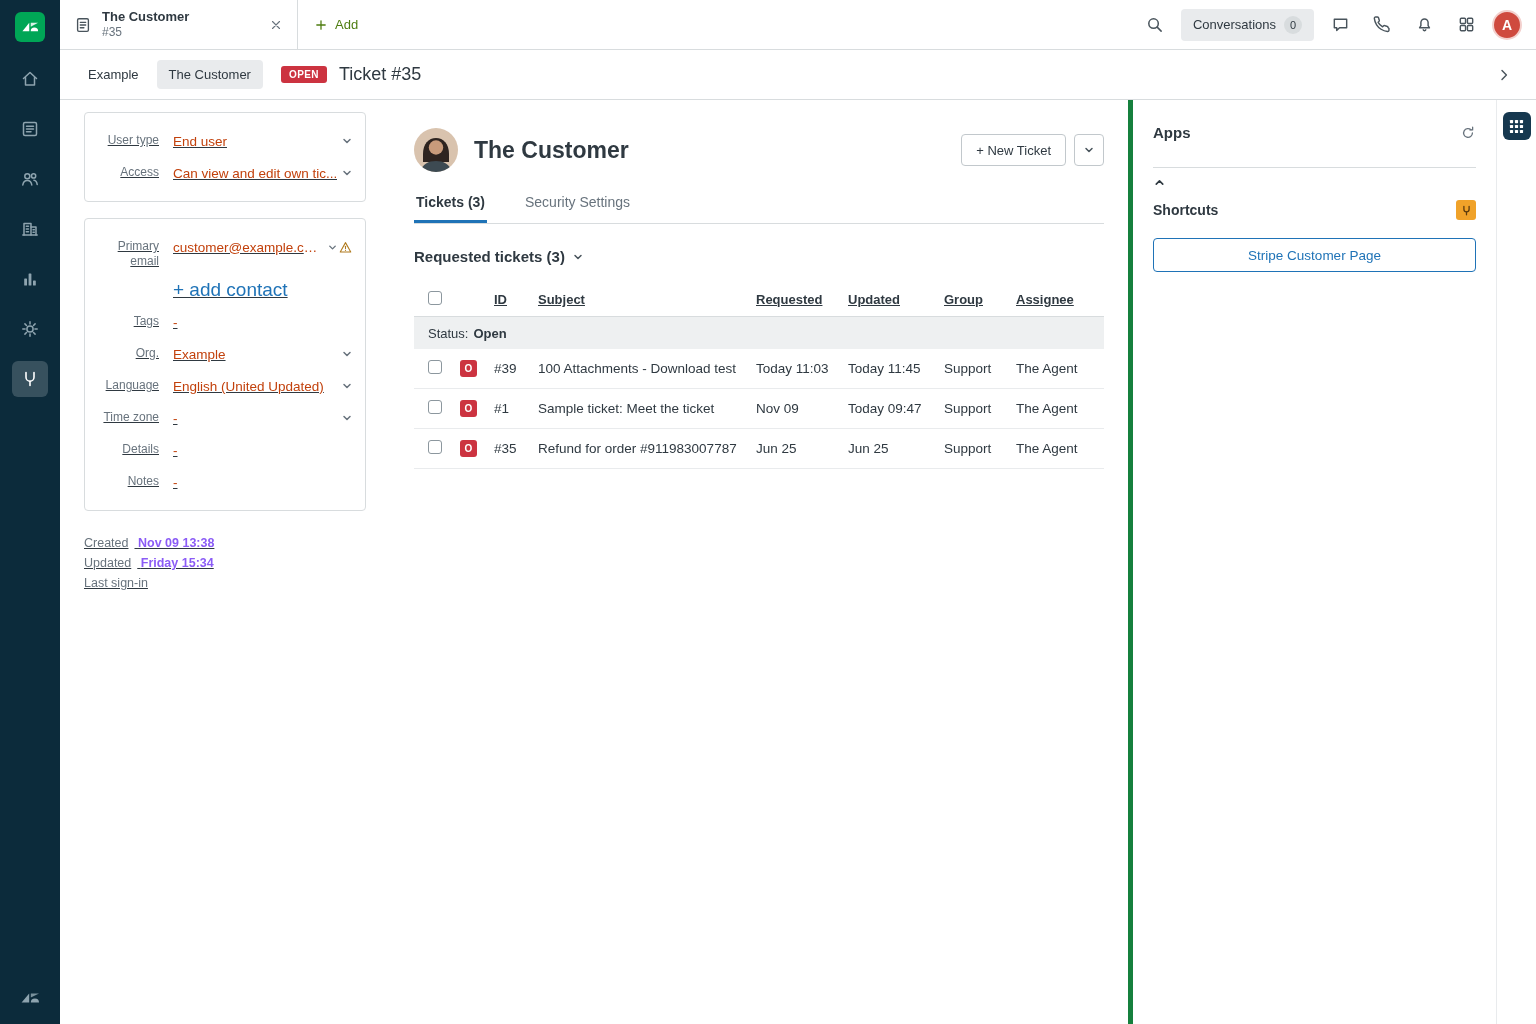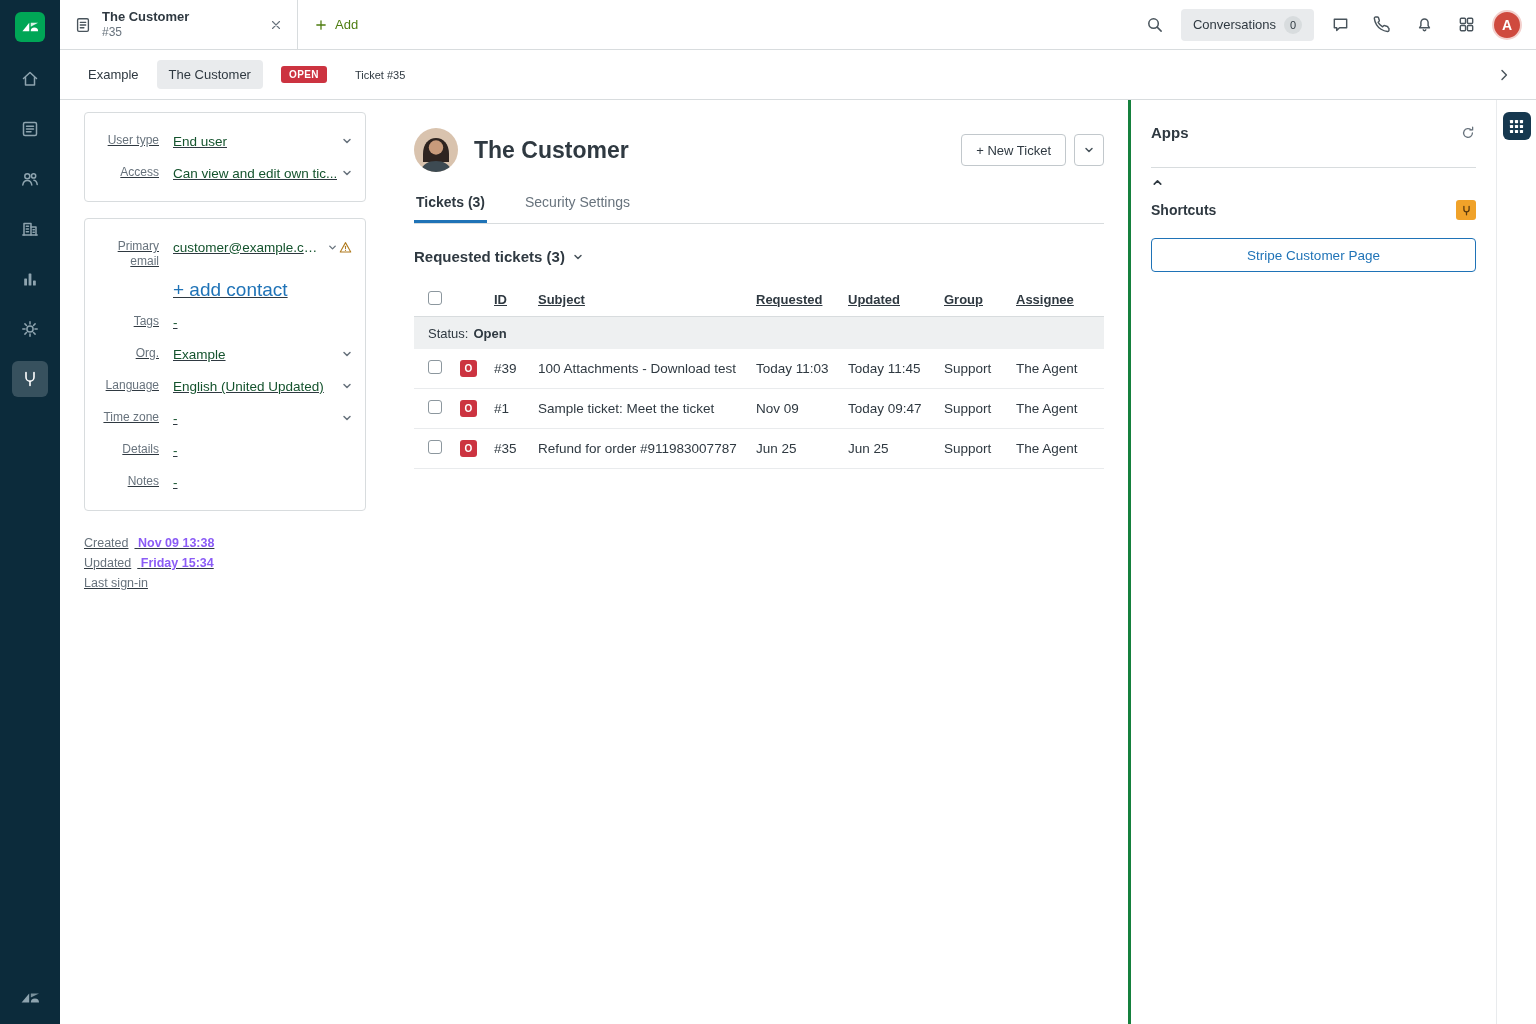--- a/index.html
+++ b/index.html
@@ -51,32 +51,32 @@
     position: absolute; left: 60px; top: 50px; right: 0; height: 50px;
     background: #fff; border-bottom: 1px solid #d8dcde;
     display: flex; align-items: center; padding: 0 16px; gap: 6px;
   }
   .crumb { padding: 7px 12px; font-size: 13px; color: #2f3941; border-radius: 4px; cursor: pointer; }
   .crumb.active { background: #e9ebed; }
   .open-badge {
     background: var(--color-open, #cc3340); color: #fff; font-size: 10px; font-weight: 700;
     letter-spacing: .4px; padding: 3px 8px; border-radius: 3px; margin-left: 12px;
   }
-  .ticket-ref { font-size: 11px; margin-left: 22px; }
+  .ticket-ref { font-size: 18px; margin-left: 6px; }
   .spacer { flex: 1; }
 
   
   .content { position: absolute; left: 60px; top: 100px; right: 0; bottom: 0; display: flex; }
 
   
   .left-panel { width: 330px; flex-shrink: 0; padding: 12px 24px 0; overflow: hidden; text-decoration: underline; }
   .card { border: 1px solid #d8dcde; border-radius: 4px; padding: 12px 12px; margin-bottom: 16px; }
   .frow { display: flex; align-items: flex-start; padding: 5px 0; }
   .flabel { width: 62px; text-align: right; color: #68737d; font-size: 12px; padding-top: 3px; margin-right: 14px; line-height: 15px; flex-shrink: 0; }
-  .fvalue { flex: 1; display: flex; align-items: center; font-size: 13.5px; color: #14532d; min-width: 0; min-height: 22px; }
+  .fvalue { flex: 1; display: flex; align-items: center; font-size: 13.5px; color: #c2410c; min-width: 0; min-height: 22px; }
   .fvalue .val { white-space: nowrap; overflow: hidden; text-overflow: ellipsis; }
   .fvalue .caret { margin-left: auto; color: #68737d; display: flex; flex-shrink: 0; }
   .fvalue .mini-caret { margin-left: 6px; color: #68737d; display: flex; flex-shrink: 0; }
   .warn { margin-left: auto; color: #b07b1e; display: flex; flex-shrink: 0; }
   .link { color: var(--color-accent, #1f73b7); font-size: 19px; cursor: pointer; }
   .indent { margin-left: 76px; }
   .meta { padding: 6px 0 0; font-size: 12.5px; line-height: 20px; }
   .meta .mlabel { color: #68737d; margin-right: 6px; }
   .meta .mval { color: #8b5cf6; font-weight: 700; }
 
@@ -100,21 +100,21 @@
   .trow { display: grid; grid-template-columns: 46px 34px 44px 1fr 92px 96px 72px 88px; align-items: center; }
   .thead { font-weight: 700; font-size: 13px; height: 34px; border-bottom: 1px solid #d8dcde; color: #2f3941; text-decoration: underline; }
   .tgroup { background: #eef0f1; height: 32px; display: flex; align-items: center; padding-left: 14px; font-size: 13px; gap: 5px; }
   .tgroup .gval { font-weight: 700; }
   .tdata { height: 40px; border-bottom: 1px solid #e9ebed; font-size: 13.5px; cursor: pointer; }
   .cell { min-width: 0; white-space: nowrap; overflow: hidden; text-overflow: ellipsis; padding-right: 8px; }
   input[type=checkbox] { appearance: none; width: 14px; height: 14px; border: 1px solid #8c979e; border-radius: 3px; background: #fff; margin: 0 0 0 14px; cursor: pointer; }
   .obadge { width: 17px; height: 17px; background: var(--color-open, #cc3340); border-radius: 3px; color: #fff; font-size: 10px; font-weight: 700; display: flex; align-items: center; justify-content: center; }
 
   
-  .apps-panel { width: 368px; flex-shrink: 0; border-left: 3px solid #15803d; padding: 0 20px; }
+  .apps-panel { width: 368px; flex-shrink: 0; border-left: 5px solid #15803d; padding: 0 20px; }
   .apps-header { display: flex; align-items: center; padding-top: 24px; }
   .apps-title { font-size: 15px; font-weight: 700; }
   .apps-refresh { margin-left: auto; color: #68737d; cursor: pointer; display: flex; }
   .apps-accordion { margin-top: 26px; border-top: 1px solid #d8dcde; padding-top: 8px; }
   .acc-chevron { color: #2f3941; display: inline-flex; cursor: pointer; }
   .shortcuts-row { display: flex; align-items: center; margin-top: 8px; }
   .shortcuts-title { font-size: 14px; font-weight: 700; }
   .shortcut-icon { margin-left: auto; width: 20px; height: 20px; border-radius: 3px; background: var(--color-shortcut_orange, #f0a229); display: flex; align-items: center; justify-content: center; color: #5d3c0e; }
   .stripe-btn { margin-top: 18px; width: 100%; height: 34px; border: 1px solid var(--color-accent, #1f73b7); color: var(--color-accent, #1f73b7); background: #fff; border-radius: 4px; font-size: 13.5px; display: flex; align-items: center; justify-content: center; cursor: pointer; }
 

